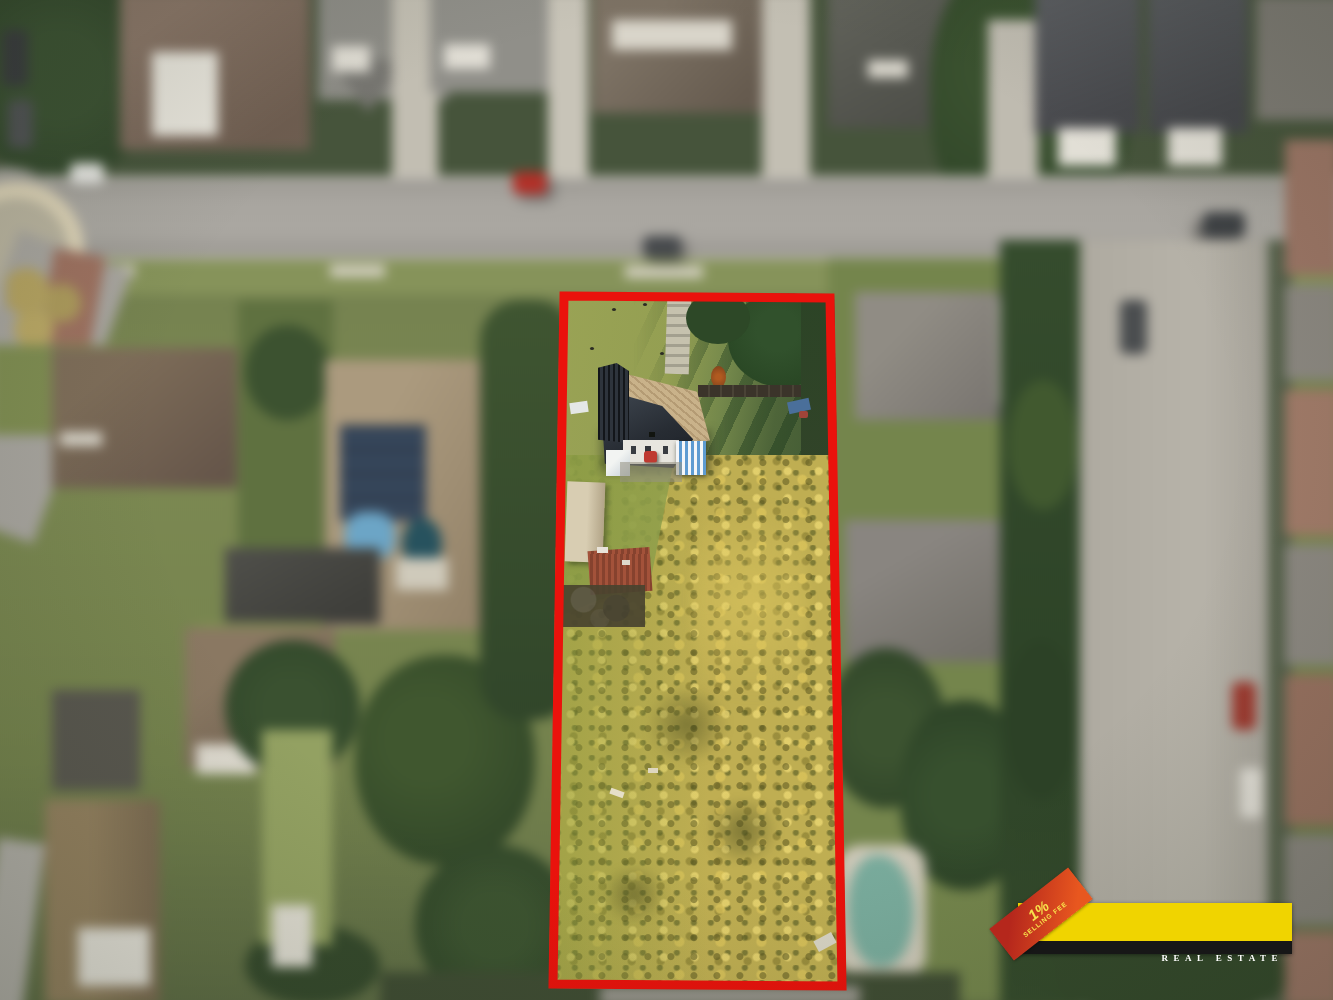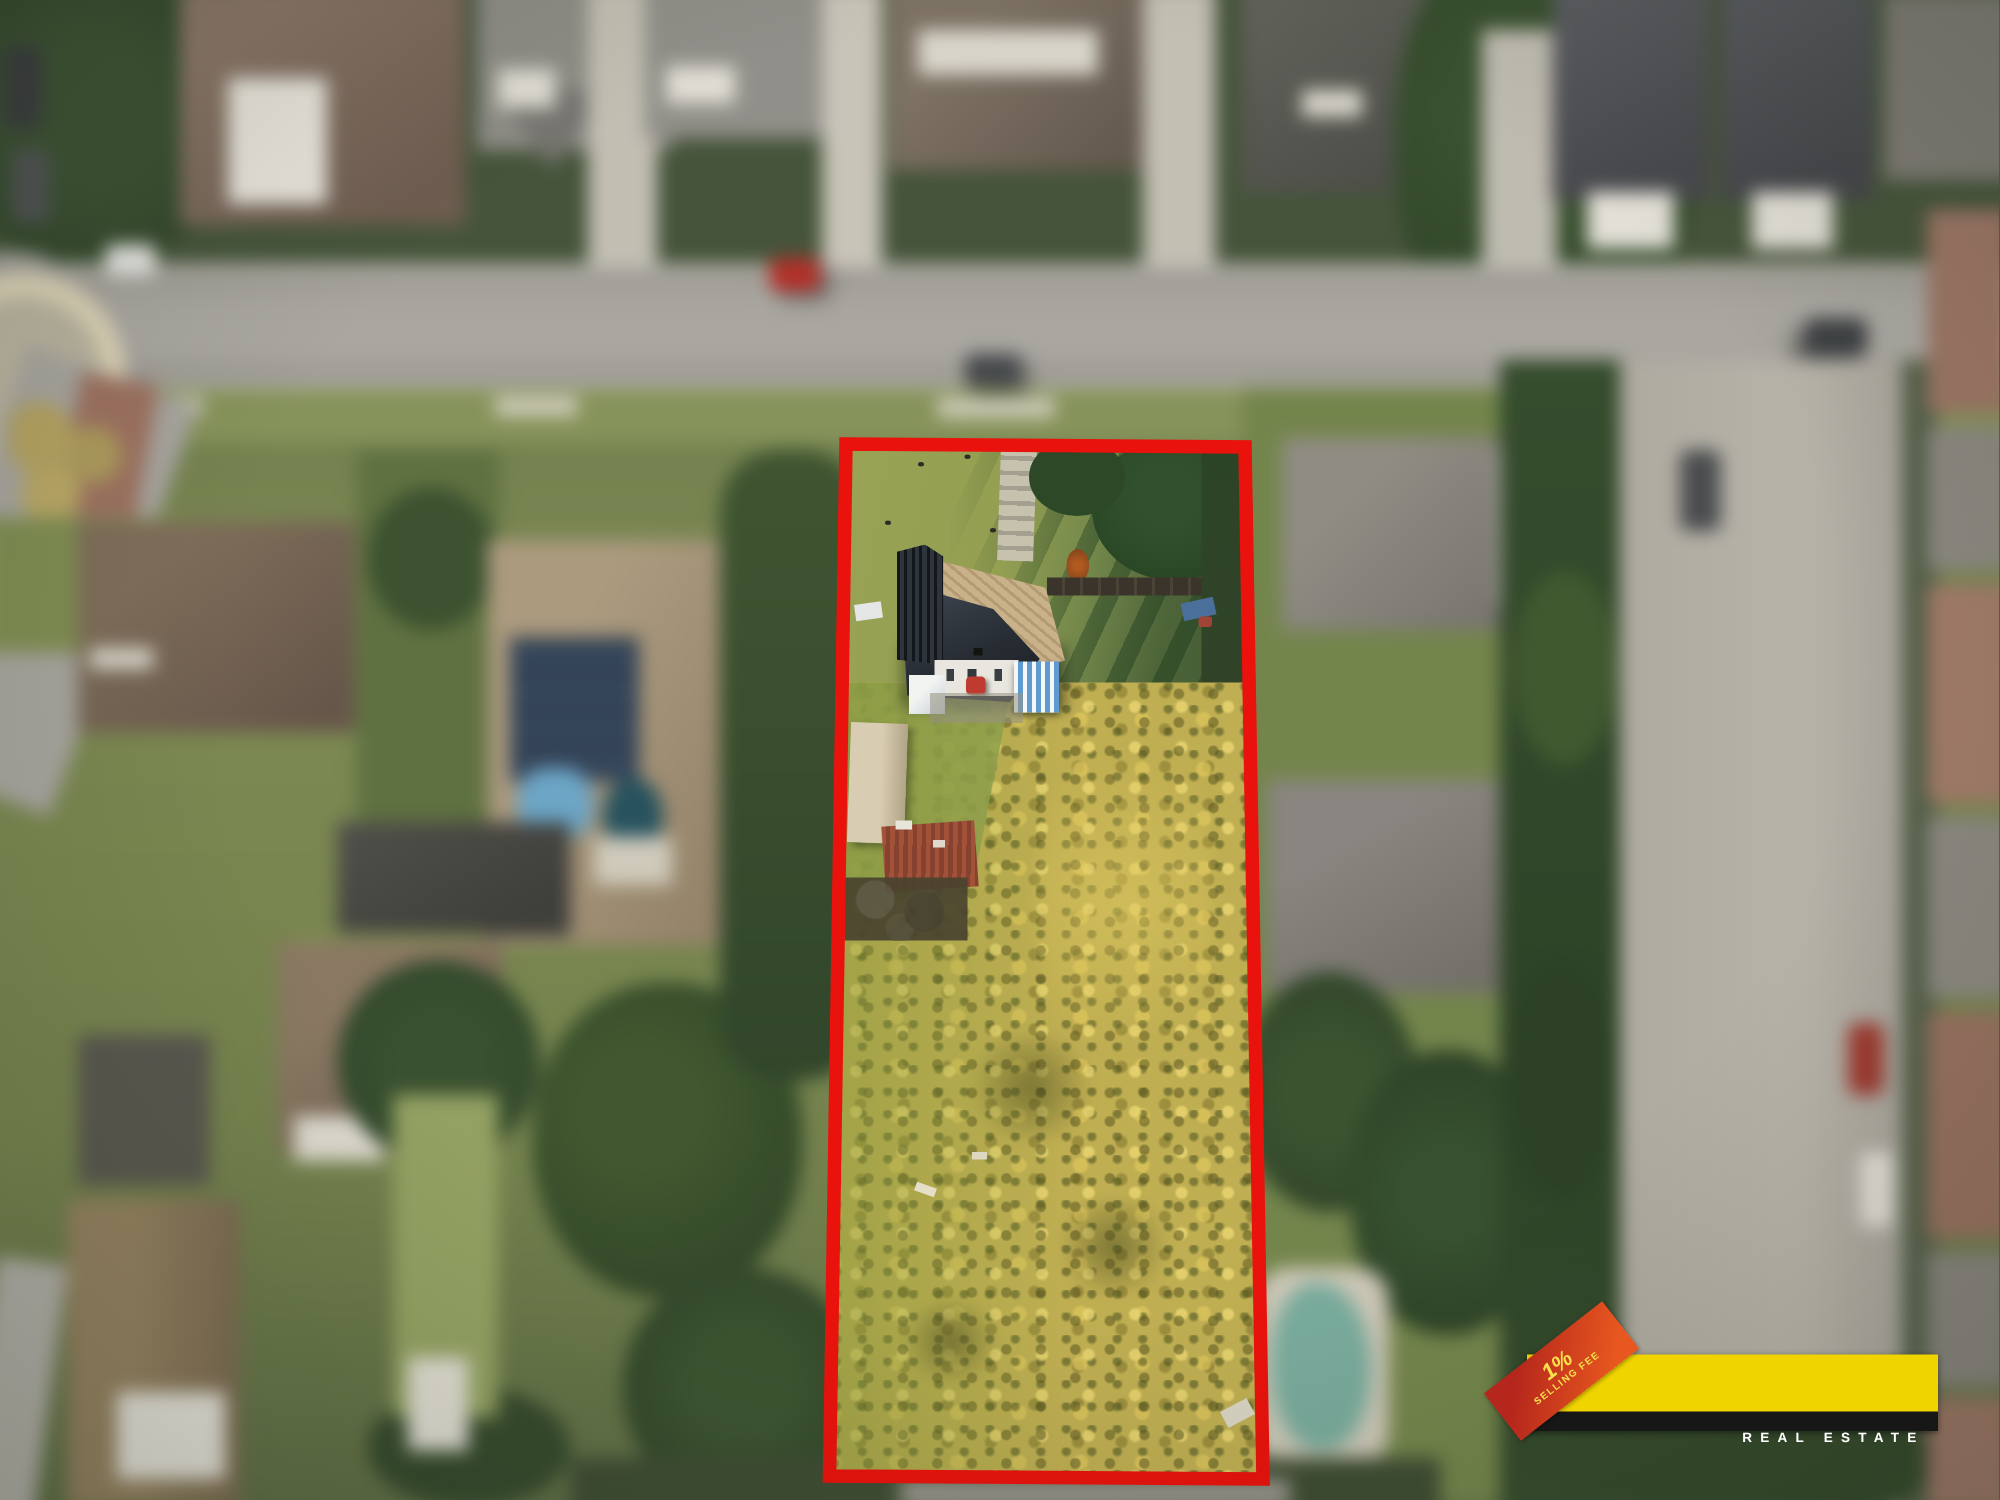--- a/index.html
+++ b/index.html
@@ -210,21 +210,21 @@
   .bnd{position:absolute;left:0;top:0;pointer-events:none;}
   .vig{position:absolute;inset:0;pointer-events:none;
      background:radial-gradient(ellipse at 52% 45%,rgba(0,0,0,0) 55%,rgba(25,35,20,.20) 100%);}
 
   
   .logo{position:absolute;left:1018px;top:903px;width:274px;height:51px;}
   .logoYellow{position:absolute;inset:0;background:#f0d400;box-shadow:0 1px 4px rgba(0,0,0,.45);}
   .logoBar{position:absolute;left:0;right:0;bottom:0;height:13px;background:#171717;
      display:flex;align-items:center;justify-content:flex-end;padding-right:9px;box-sizing:border-box;}
   .logoBar span{color:#fff;font-size:9px;font-weight:bold;letter-spacing:5.5px;
-     font-family:Liberation Sans, sans-serif;margin-top:20px;}
+     font-family:Liberation Serif, serif;margin-top:20px;}
   .logoNames{position:absolute;left:46px;top:0;right:2px;height:40px;
      display:flex;align-items:center;justify-content:center;white-space:nowrap;color:#121212;}
   .andrew{font-family:"DejaVu Serif",serif;font-style:italic;font-weight:700;
      font-size:28px;letter-spacing:-1px;}
   .merton{font-family:"Liberation Serif",serif;font-weight:700;font-size:31px;
      display:inline-block;transform:scaleX(.88);transform-origin:left center;letter-spacing:-.5px;}
   .ribbon{position:absolute;left:-27px;top:-9px;width:100px;height:40px;
      background:linear-gradient(135deg,#b5271c 20%,#e8571f 85%);transform:rotate(-38deg);
      display:flex;flex-direction:column;align-items:center;justify-content:center;
      box-shadow:0 1px 3px rgba(0,0,0,.35);}

